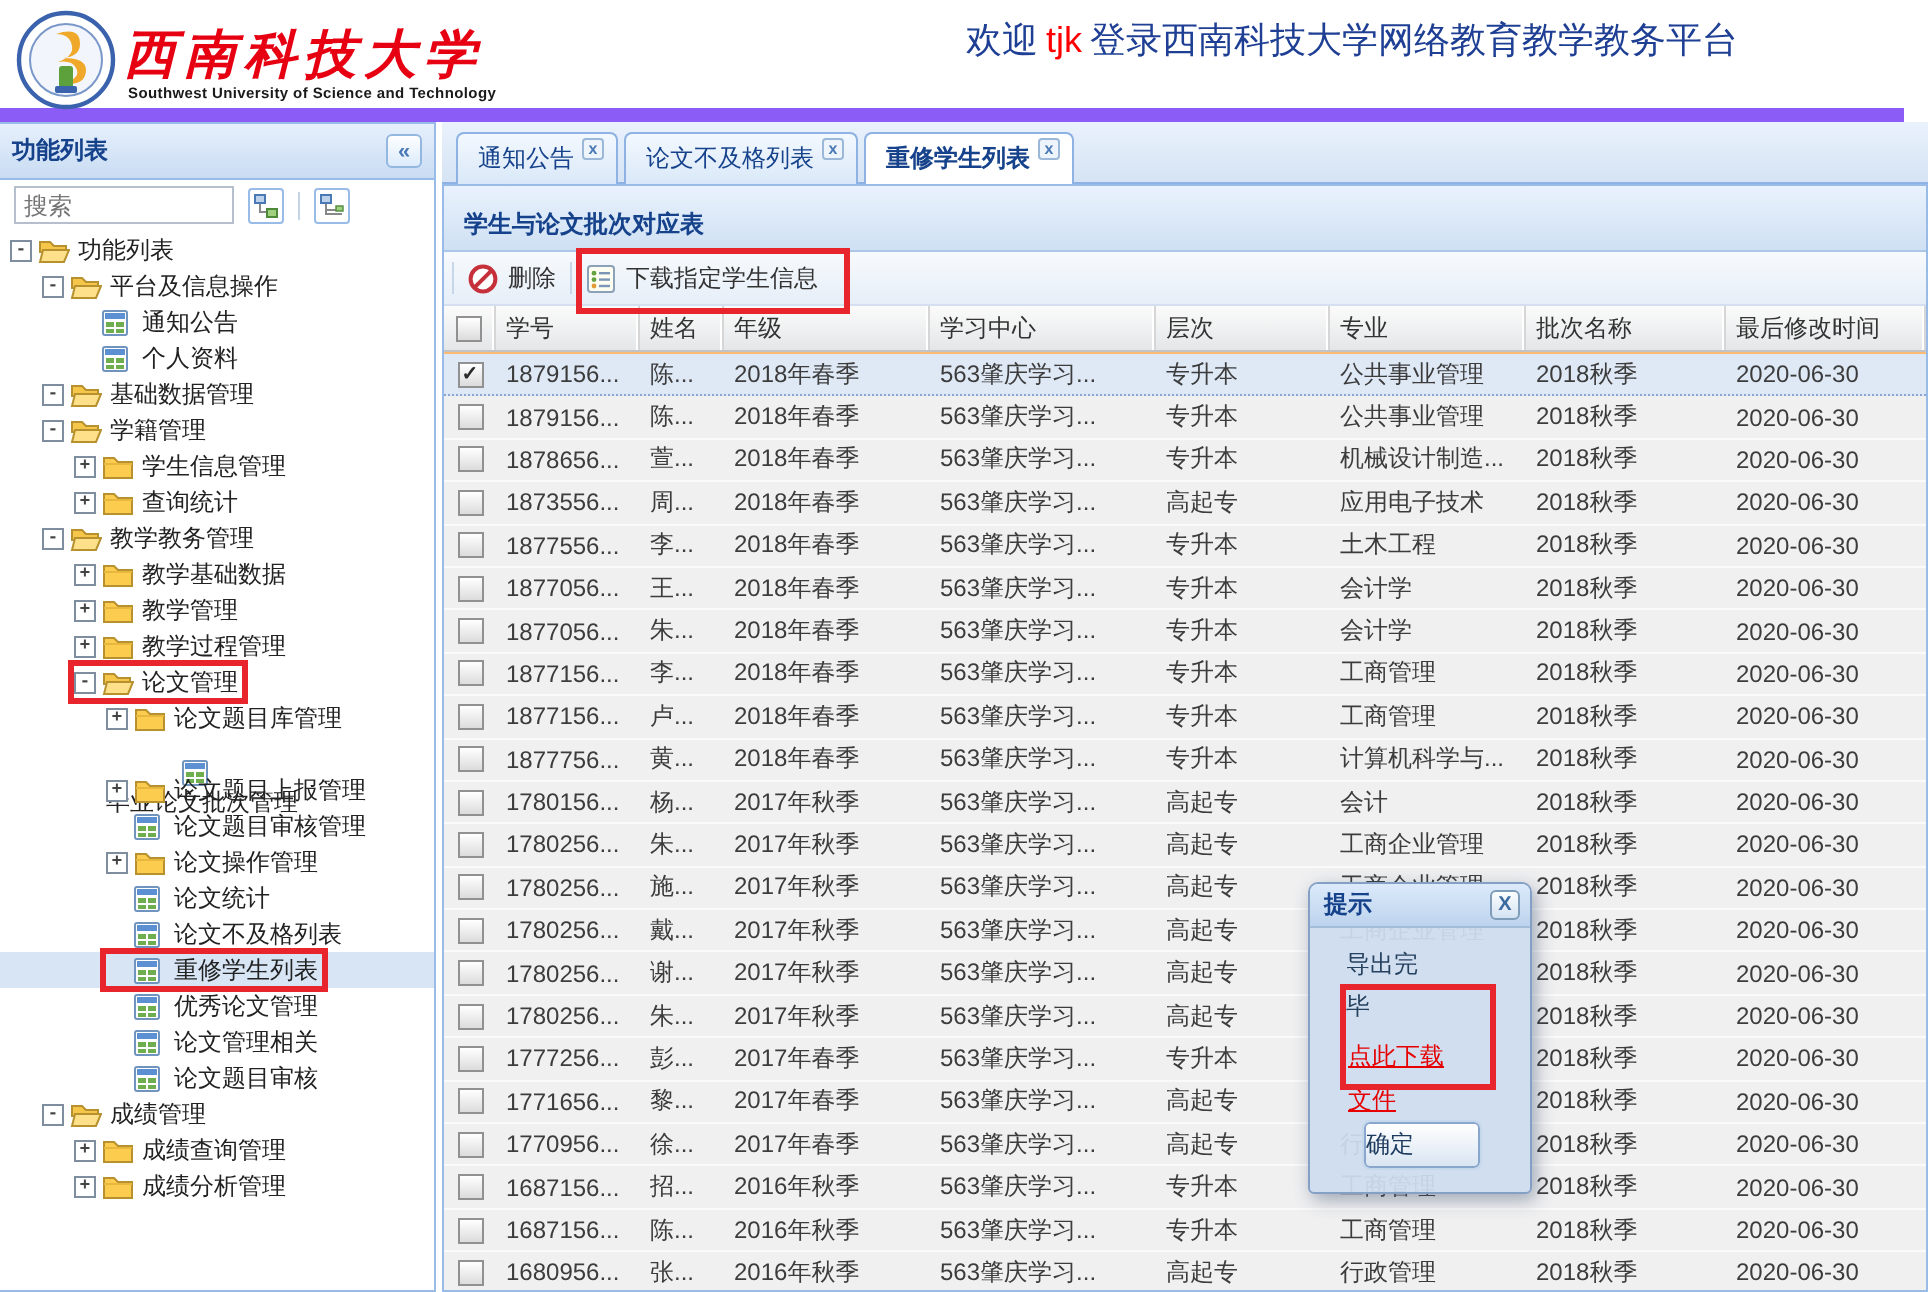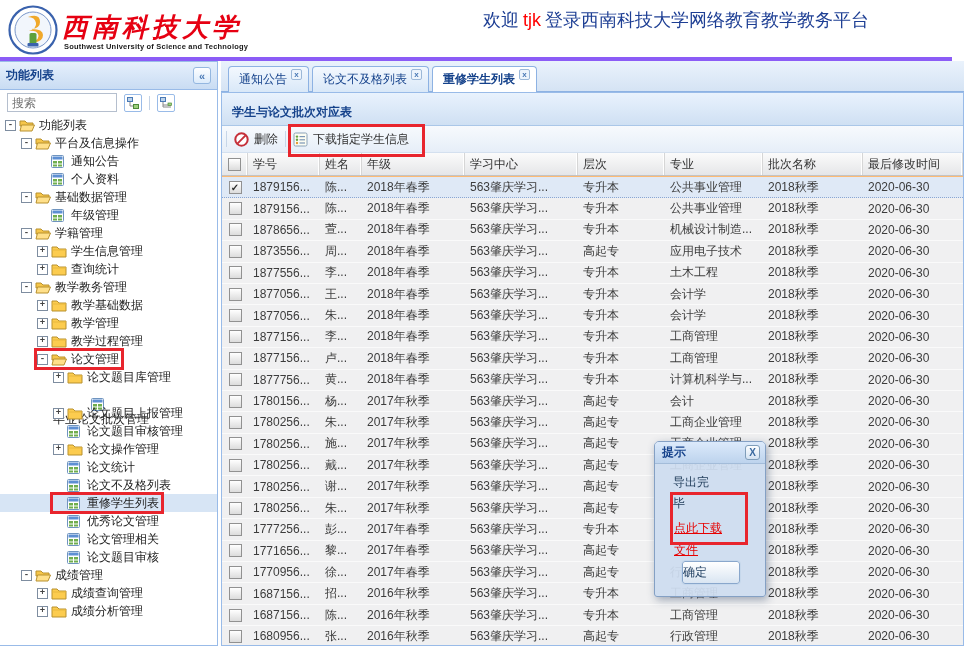--- a/index.html
+++ b/index.html
@@ -1,20 +1,20 @@
 <!DOCTYPE html>
 <html><head>
 <meta charset="utf-8">
 <style>
 *{margin:0;padding:0;box-sizing:border-box;font-family:"Liberation Sans",sans-serif}
 html,body{width:964px;height:646px}
 body{position:relative;background:#fff;overflow:hidden;font-size:12px;color:#333}
 
 
-.top{position:absolute;left:0;top:0;width:952px;height:61px;background:#fff;border-bottom:4px solid #8b5cf6}
+.top{position:absolute;left:0;top:0;width:952px;height:61px;background:#fff;border-bottom:7px solid #8b5cf6}
 .emblem{position:absolute;left:8px;top:5px;width:50px;height:50px}
 .uniname{position:absolute;left:62px;top:10px;color:#e60012;font-size:26px;font-weight:bold;font-style:italic;font-family:"DejaVu Serif","Liberation Serif",serif;letter-spacing:4px;white-space:nowrap}
 .unien{position:absolute;left:64px;top:42px;font-size:7.5px;font-weight:bold;color:#1a1a1a;letter-spacing:.2px;white-space:nowrap}
 .welcome{position:absolute;left:483px;top:8px;font-size:18px;font-weight:normal;color:#1e3f94;white-space:nowrap}
 .welcome .user{color:#ff0000;margin:0 4px}
 
 
 .sidebar{position:absolute;left:0;top:61px;width:218px;height:585px;border:1px solid #99bbe8;border-left:none;background:#fff;overflow:hidden}
 .sb-head{height:28px;background:linear-gradient(#e6f0fc,#c9dcf3);border-bottom:1px solid #99bbe8;display:flex;align-items:center;padding:0 6px;color:#15428b;font-weight:bold;font-size:12px}
 .sb-collapse{margin-left:auto;width:18px;height:17px;border:1px solid #94b7e0;border-radius:3px;background:linear-gradient(#fdfeff,#dcebfb);color:#4a79b5;display:flex;align-items:center;justify-content:center;font-weight:bold;font-size:11px;cursor:pointer}
@@ -164,36 +164,20 @@
       <div class="tnode">
         <span class="inner" style="margin-left: 20px;">
           <span class="exp">-</span>
           <span class="ticon">
             <svg width="16" height="13" viewBox="0 0 16 13">
               <path d="M1 2h5l2 2h6v3H1z" fill="#f6c64a" stroke="#b8912f"></path>
               <path d="M2.5 6h13l-2.5 6H1z" fill="#ffe08a" stroke="#b8912f"></path>
             </svg>
           </span>
           <span>基础数据管理</span>
-        </span>
-      </div>
-      <div class="tnode">
-        <span class="inner" style="margin-left: 36px;">
-          <span class="exp noexp"></span>
-          <span class="ticon">
-            <svg width="13" height="13" viewBox="0 0 13 13">
-              <rect x="0.5" y="0.5" width="12" height="12" rx="1" fill="#fff" stroke="#6f94bf"></rect>
-              <rect x="1.5" y="1.5" width="10" height="3" fill="#5d8fd3"></rect>
-              <rect x="2" y="6" width="4" height="2.5" fill="#6fae4e"></rect>
-              <rect x="7" y="6" width="4" height="2.5" fill="#6fae4e"></rect>
-              <rect x="2" y="9.5" width="4" height="2" fill="#6fae4e"></rect>
-              <rect x="7" y="9.5" width="4" height="2" fill="#6fae4e"></rect>
-            </svg>
-          </span>
-          <span>年级管理</span>
         </span>
       </div>
       <div class="tnode">
         <span class="inner" style="margin-left: 20px;">
           <span class="exp">-</span>
           <span class="ticon">
             <svg width="16" height="13" viewBox="0 0 16 13">
               <path d="M1 2h5l2 2h6v3H1z" fill="#f6c64a" stroke="#b8912f"></path>
               <path d="M2.5 6h13l-2.5 6H1z" fill="#ffe08a" stroke="#b8912f"></path>
             </svg>

